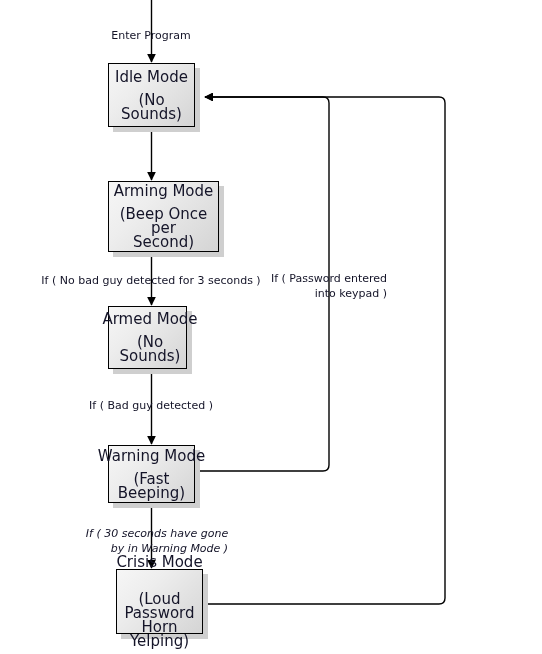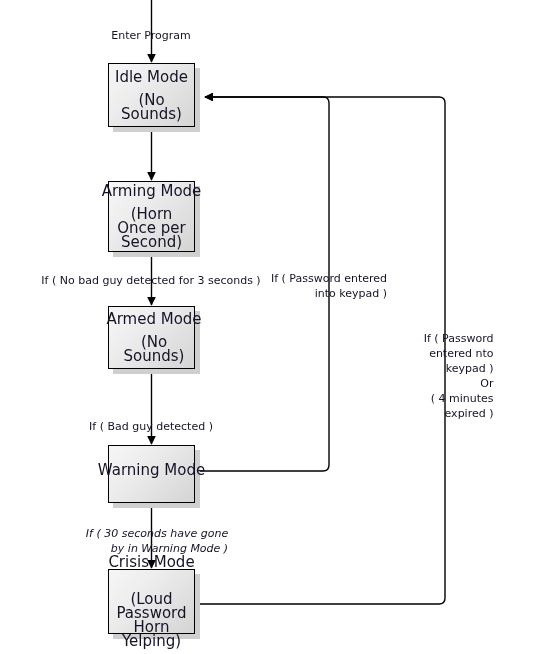--- a/index.html
+++ b/index.html
@@ -62,51 +62,49 @@
     <path d="M 196 471 L 323 471 Q 329 471 329 465 L 329 103 Q 329 97 323 97 L 205 97" fill="none" stroke="#000000" stroke-width="1.4" marker-end="url(#arrow)"></path>
 
     <path d="M 196 604 L 439 604 Q 445 604 445 598 L 445 103 Q 445 97 439 97 L 205 97" fill="none" stroke="#000000" stroke-width="1.4" marker-end="url(#arrow)"></path>
   </svg>
 
   <div class="node" style="left:108px;top:63px;width:87px;height:64px;">
     <div class="title">Idle Mode</div>
     <div class="sub">(No Sounds)</div>
   </div>
 
-  <div class="node" style="left:108px;top:181px;width:87px;height:71px;">
+  <div class="node" style="left:108px;top:181px;width:111px;height:71px;">
     <div class="title">Arming Mode</div>
-    <div class="sub">(Horn Once per
+    <div class="sub">(Beep Once per
 Second)</div>
   </div>
 
-  <div class="node" style="left:108px;top:306px;width:87px;height:63px;padding-left:8px;">
+  <div class="node" style="left:108px;top:306px;width:79px;height:63px;padding-left:8px;">
     <div class="title">Armed Mode</div>
     <div class="sub">(No Sounds)</div>
   </div>
 
   <div class="node" style="left:108px;top:445px;width:87px;height:58px;">
     <div class="title">Warning Mode</div>
+    <div class="sub">(Fast Beeping)</div>
   </div>
 
-  <div class="node" style="left:108px;top:569px;width:87px;height:65px;gap:14px;">
+  <div class="node" style="left:116px;top:569px;width:87px;height:65px;gap:14px;">
     <div class="title">Crisis Mode</div>
     <div class="sub">(Loud Password
 Horn Yelping)</div>
   </div>
 
   <div class="lbl" style="left:151px;top:28px;">Enter Program</div>
 
 
   <div class="lbl" style="left:151px;top:273px;">If ( No bad guy detected for 3 seconds )</div>
 
-  <div class="lbl" style="left:151px;top:419px;">If ( Bad guy detected )</div>
+  <div class="lbl" style="left:151px;top:398px;">If ( Bad guy detected )</div>
 
   <div class="lbl" style="left:157px;top:526px;font-style:italic;">If  ( 30 seconds have gone
 by in Warning Mode )</div>
 
   <div class="lbl" style="left:329px;top:271px;">If ( Password entered
 into keypad )</div>
 
-  <div class="lbl" style="left:445px;top:331px;">If ( Password entered nto keypad )
-Or
-( 4 minutes expired )</div>
 
 </div>
 
 </body></html>

